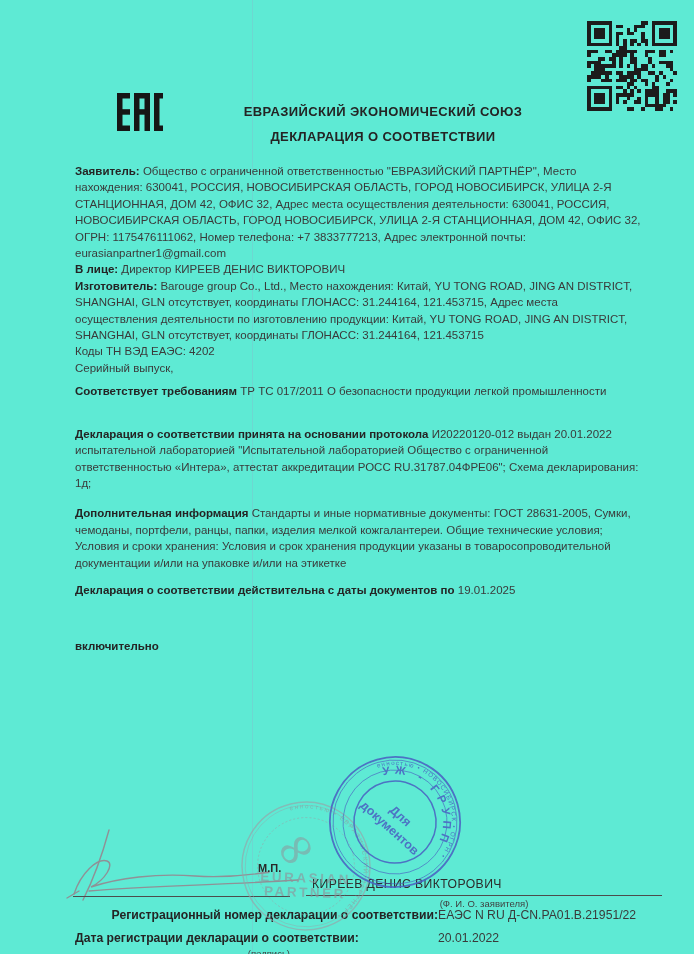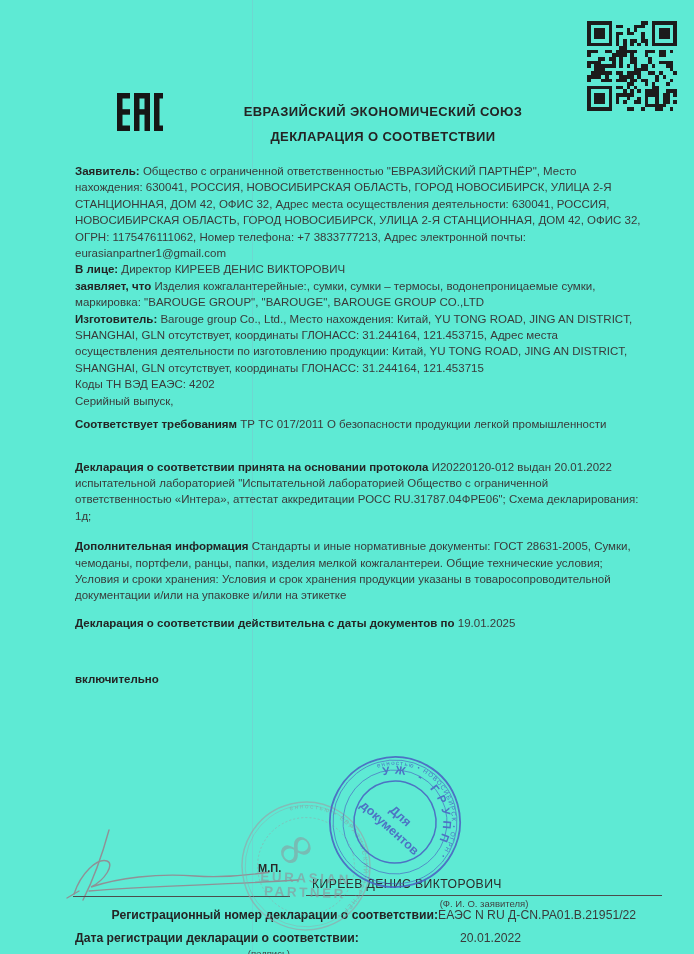--- a/index.html
+++ b/index.html
@@ -36,21 +36,21 @@
   .cap-sign{left:73px;top:948px;width:217px;text-align:right;}
   .cap-name{left:306px;top:898px;width:356px;}
   .mp{position:absolute;left:258px;top:862px;font-size:11px;font-weight:bold;color:#2a2a2a;z-index:2;}
   .fio{position:absolute;left:312px;top:877px;font-size:12.2px;color:#2c2c2c;letter-spacing:.4px;z-index:2;}
 
   
   .f-row{position:absolute;left:75px;width:600px;display:flex;z-index:2;font-size:12.2px;}
   .f-row .f-lbl{width:363px;font-weight:bold;color:#242424;}
   .f-row .f-val{color:#3a3a3a;}
   .f-row1{top:908px;text-align:right;}
-  .f-row2{top:931px;gap:22px;}
+  .f-row2{top:931px;}
 
   
   .stamp{position:absolute;z-index:5;}
   .stamp-gray{left:238px;top:798px;opacity:.62;transform:rotate(-14deg);}
   .stamp-blue{left:325px;top:752px;opacity:.88;transform:rotate(-16deg);}
   .stamp-blue text{fill:#4a63c2;}
   .stamp-blue circle{stroke:#4a63c2;}
   .stamp-gray text{fill:#8f9399;}
   .stamp-gray circle{stroke:#9aa0a6;}
   .ring-small{font-size:6.2px;letter-spacing:1.2px;}
@@ -306,21 +306,20 @@
       <rect x="12" y="24" width="1" height="1" fill="#1c1c1c"></rect>
       <rect x="15" y="24" width="1" height="1" fill="#1c1c1c"></rect>
       <rect x="19" y="24" width="1" height="1" fill="#1c1c1c"></rect>
       <rect x="20" y="24" width="1" height="1" fill="#1c1c1c"></rect>
       <rect x="23" y="24" width="1" height="1" fill="#1c1c1c"></rect>
     </svg>
 
   <div class="body-text">
     <p><b class="lbl">Заявитель:</b><span> Общество с ограниченной ответственностью "ЕВРАЗИЙСКИЙ ПАРТНЁР", Место нахождения: 630041, РОССИЯ, НОВОСИБИРСКАЯ ОБЛАСТЬ, ГОРОД НОВОСИБИРСК, УЛИЦА 2-Я СТАНЦИОННАЯ, ДОМ 42, ОФИС 32, Адрес места осуществления деятельности: 630041, РОССИЯ, НОВОСИБИРСКАЯ ОБЛАСТЬ, ГОРОД НОВОСИБИРСК, УЛИЦА 2-Я СТАНЦИОННАЯ, ДОМ 42, ОФИС 32, ОГРН: 1175476111062, Номер телефона: +7 3833777213, Адрес электронной почты: eurasianpartner1@gmail.com</span></p>
     <p><b class="lbl">В лице:</b><span> Директор КИРЕЕВ ДЕНИС ВИКТОРОВИЧ</span></p>
-    <p><b class="lbl">заявляет, что</b><span>  Изделия кожгалантерейные:, сумки, сумки – термосы, водонепроницаемые сумки, маркировка: "BAROUGE GROUP", "BAROUGE", BAROUGE GROUP CO.,LTD</span></p>
     <p><b class="lbl">Изготовитель:</b><span> Barouge group Co., Ltd., Место нахождения: Китай, YU TONG ROAD, JING AN DISTRICT, SHANGHAI, GLN отсутствует, координаты ГЛОНАСС: 31.244164, 121.453715, Адрес места осуществления деятельности по изготовлению продукции: Китай, YU TONG ROAD, JING AN DISTRICT, SHANGHAI, GLN отсутствует, координаты ГЛОНАСС: 31.244164, 121.453715</span></p>
     <p>Коды ТН ВЭД ЕАЭС: 4202</p>
     <p>Серийный выпуск,</p>
     <p class="p-complies"><b class="lbl">Соответствует требованиям</b><span>  ТР ТС 017/2011 О безопасности продукции легкой промышленности</span></p>
     <p class="p-protocol"><b class="lbl">Декларация о соответствии принята на основании протокола</b><span> И20220120-012 выдан 20.01.2022 испытательной лабораторией "Испытательной лабораторией Общество с ограниченной ответственностью «Интера», аттестат аккредитации РОСС RU.31787.04ФРЕ06"; Схема декларирования: 1д;</span></p>
     <p class="p-additional"><b class="lbl">Дополнительная информация</b><span> Стандарты и иные нормативные документы: ГОСТ 28631-2005, Сумки, чемоданы, портфели, ранцы, папки, изделия мелкой кожгалантереи. Общие технические условия; Условия и сроки хранения: Условия и срок хранения продукции указаны в товаросопроводительной документации и/или на упаковке и/или на этикетке</span></p>
     <p class="p-valid"><b class="lbl">Декларация о соответствии действительна с даты документов по</b><span> 19.01.2025</span><span class="block-bold">включительно</span></p>
   </div>
 
   <svg class="sig-svg" width="250" height="84" viewBox="0 0 250 84">

